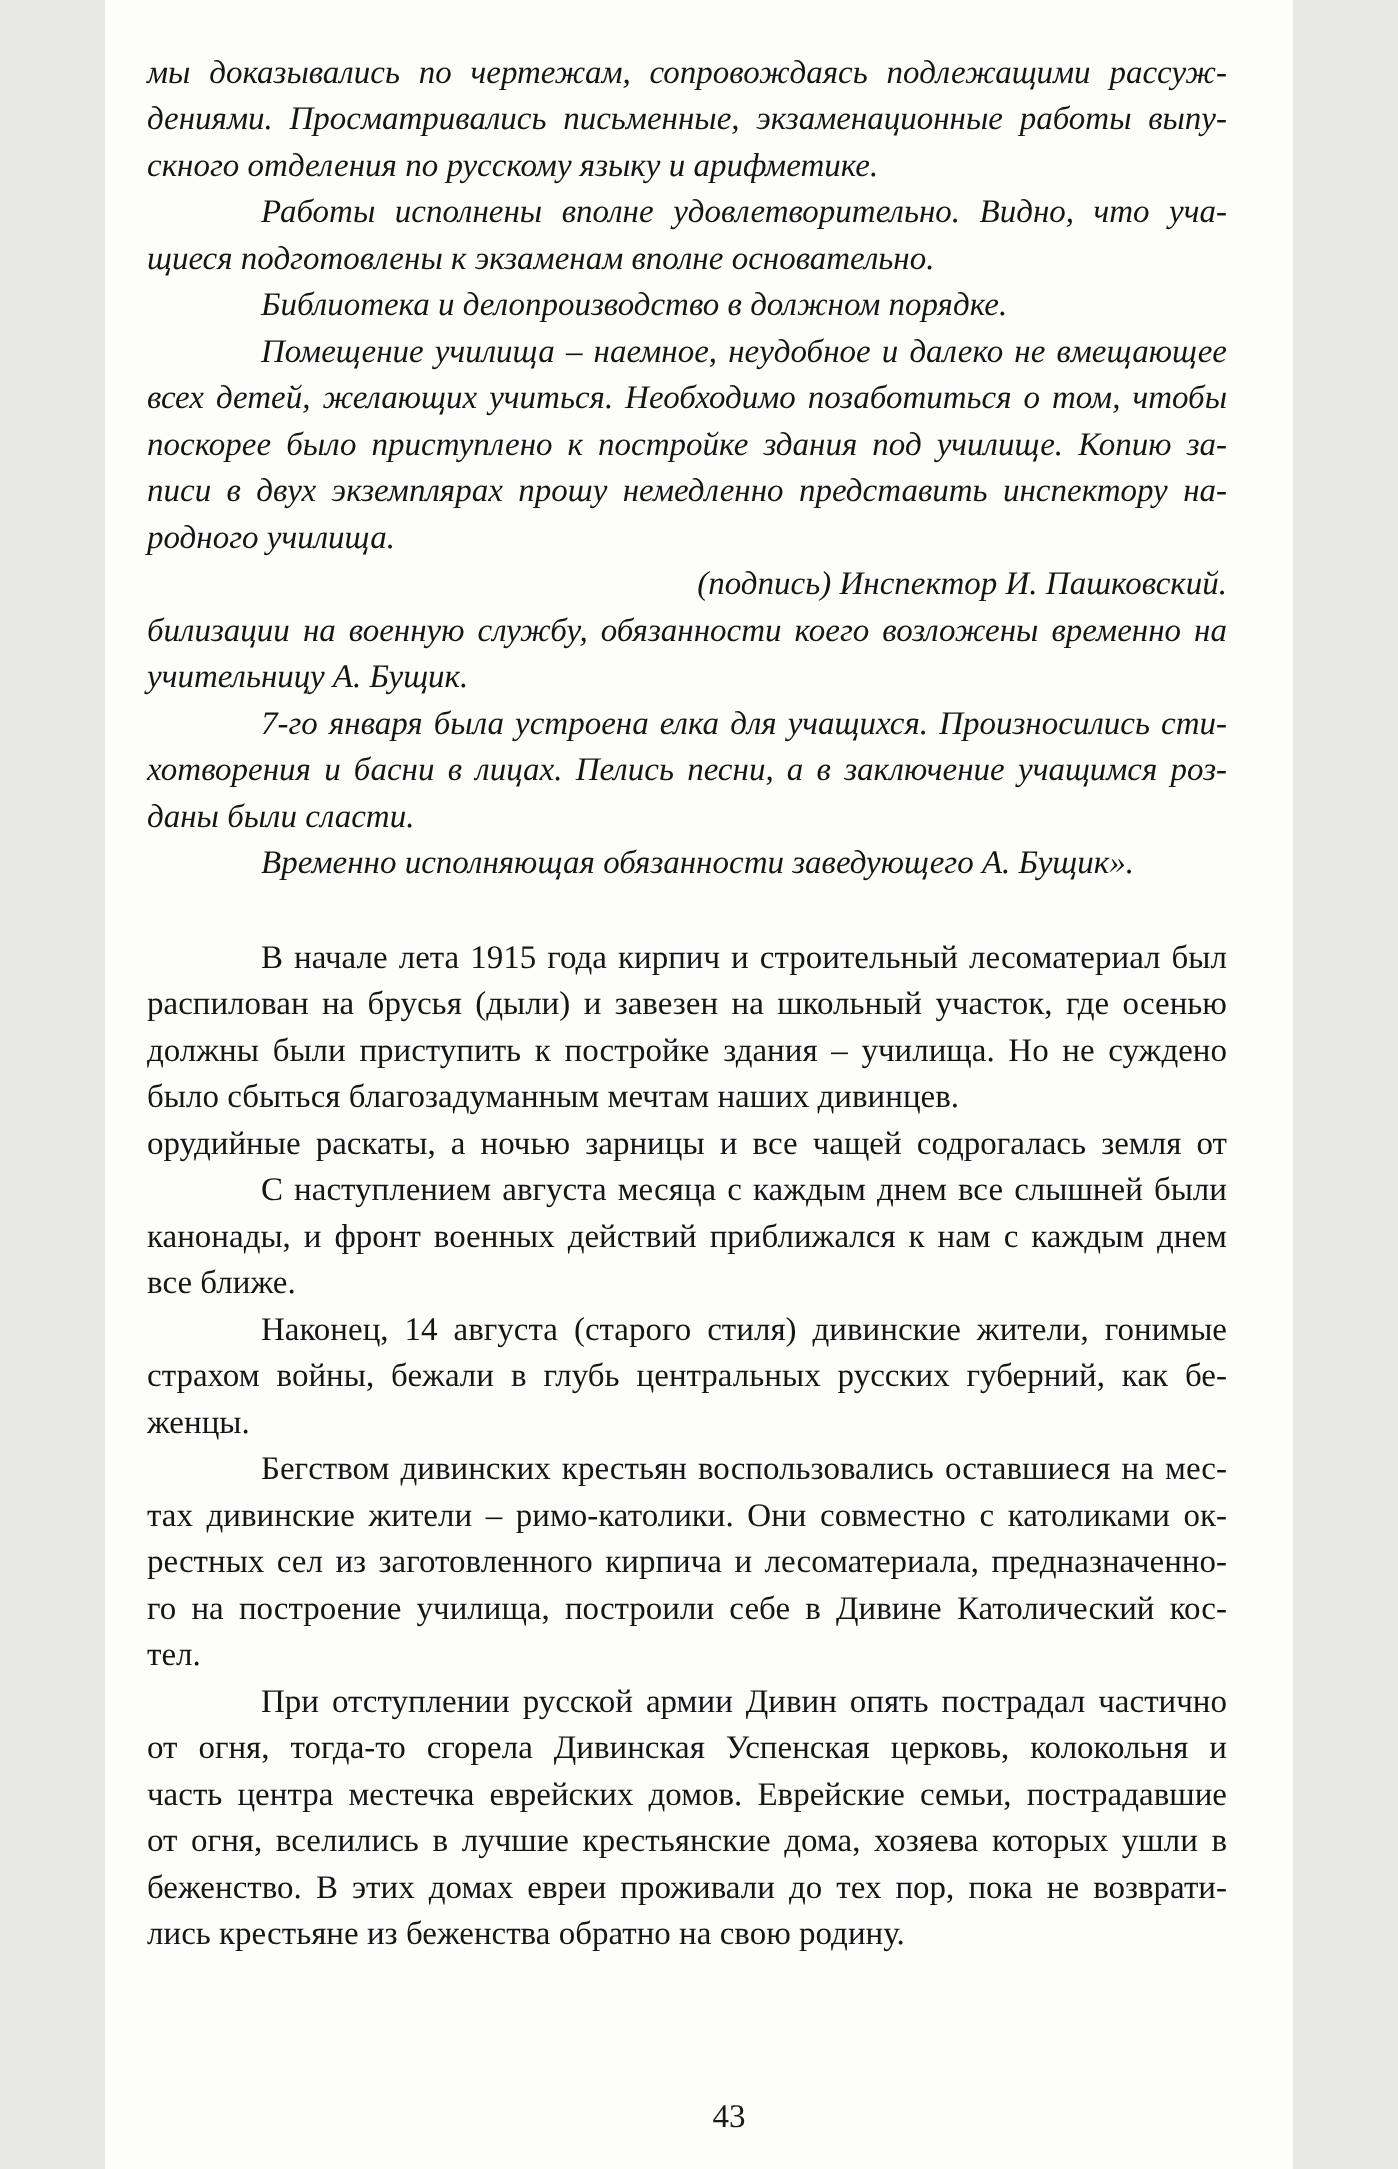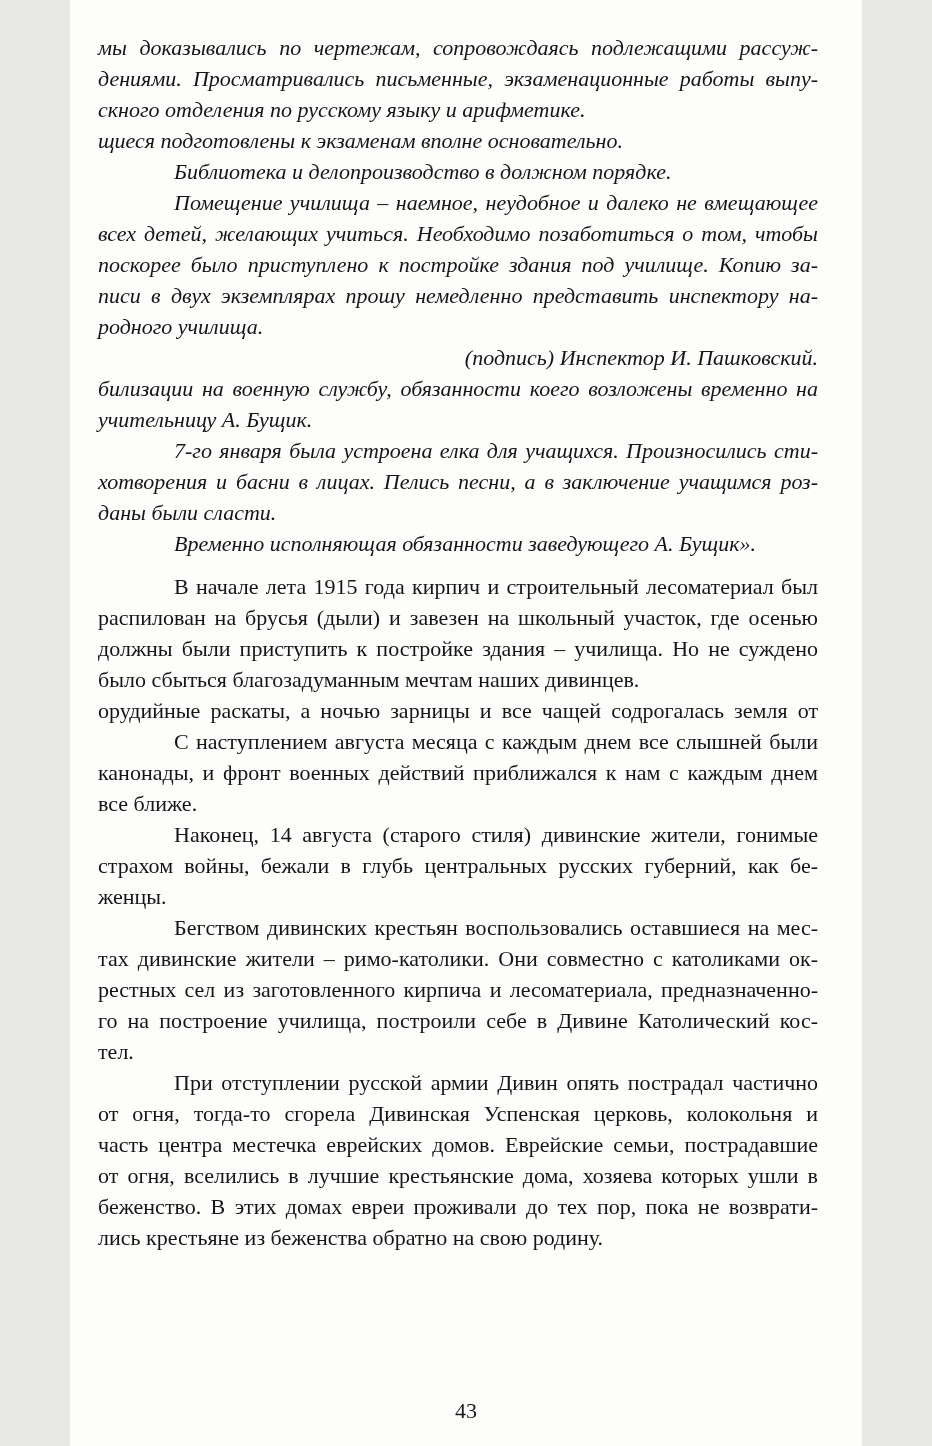--- a/index.html
+++ b/index.html
@@ -14,21 +14,21 @@
     height: 1446px;
     margin: 0 auto;
     background: #fdfdfc;
     color: #151515;
     font-family: "Liberation Serif", "DejaVu Serif", serif;
     padding: 32px 44px 0 28px;
     overflow: hidden;
   }
   .section { display: block; }
   .section.italic { font-style: italic; }
-  .section.normal { margin-top: 12px; }
+  .section.normal { margin-top: 32px; }
   .paragraph { margin: 0; }
   .line {
     font-size: 22px;
     line-height: 31px;
     text-align: justify;
     text-align-last: justify;
     white-space: normal;
   }
   .line.last { text-align-last: left; }
   .line.first { text-indent: 76px; }
@@ -36,38 +36,40 @@
   .paragraph.right .line.last {
     text-align: right;
     text-align-last: right;
   }
   .footer {
     position: absolute;
     left: 0;
     bottom: 22px;
     width: 100%;
     text-align: center;
+    padding-left: 20px;
   }
   .page-number {
     font-size: 22px;
     font-style: normal;
     color: #1a1a1a;
   }
 </style>
 </head>
 <body>
 
 <div class="page">
   <div class="section italic">
       <div class="paragraph">
         <div class="line">мы доказывались по чертежам, сопровождаясь подлежащими рассуж-</div>
         <div class="line">дениями. Просматривались письменные, экзаменационные работы выпу-</div>
         <div class="line last">скного отделения по русскому языку и арифметике.</div>
       </div>
       <div class="paragraph">
+        <div class="line first">Работы исполнены вполне удовлетворительно. Видно, что уча-</div>
         <div class="line last">щиеся подготовлены к экзаменам вполне основательно.</div>
       </div>
       <div class="paragraph">
         <div class="line last first">Библиотека и делопроизводство в должном порядке.</div>
       </div>
       <div class="paragraph">
         <div class="line first">Помещение училища – наемное, неудобное и далеко не вмещающее</div>
         <div class="line">всех детей, желающих учиться. Необходимо позаботиться о том, чтобы</div>
         <div class="line">поскорее было приступлено к постройке здания под училище. Копию за-</div>
         <div class="line">писи в двух экземплярах прошу немедленно представить инспектору на-</div>

